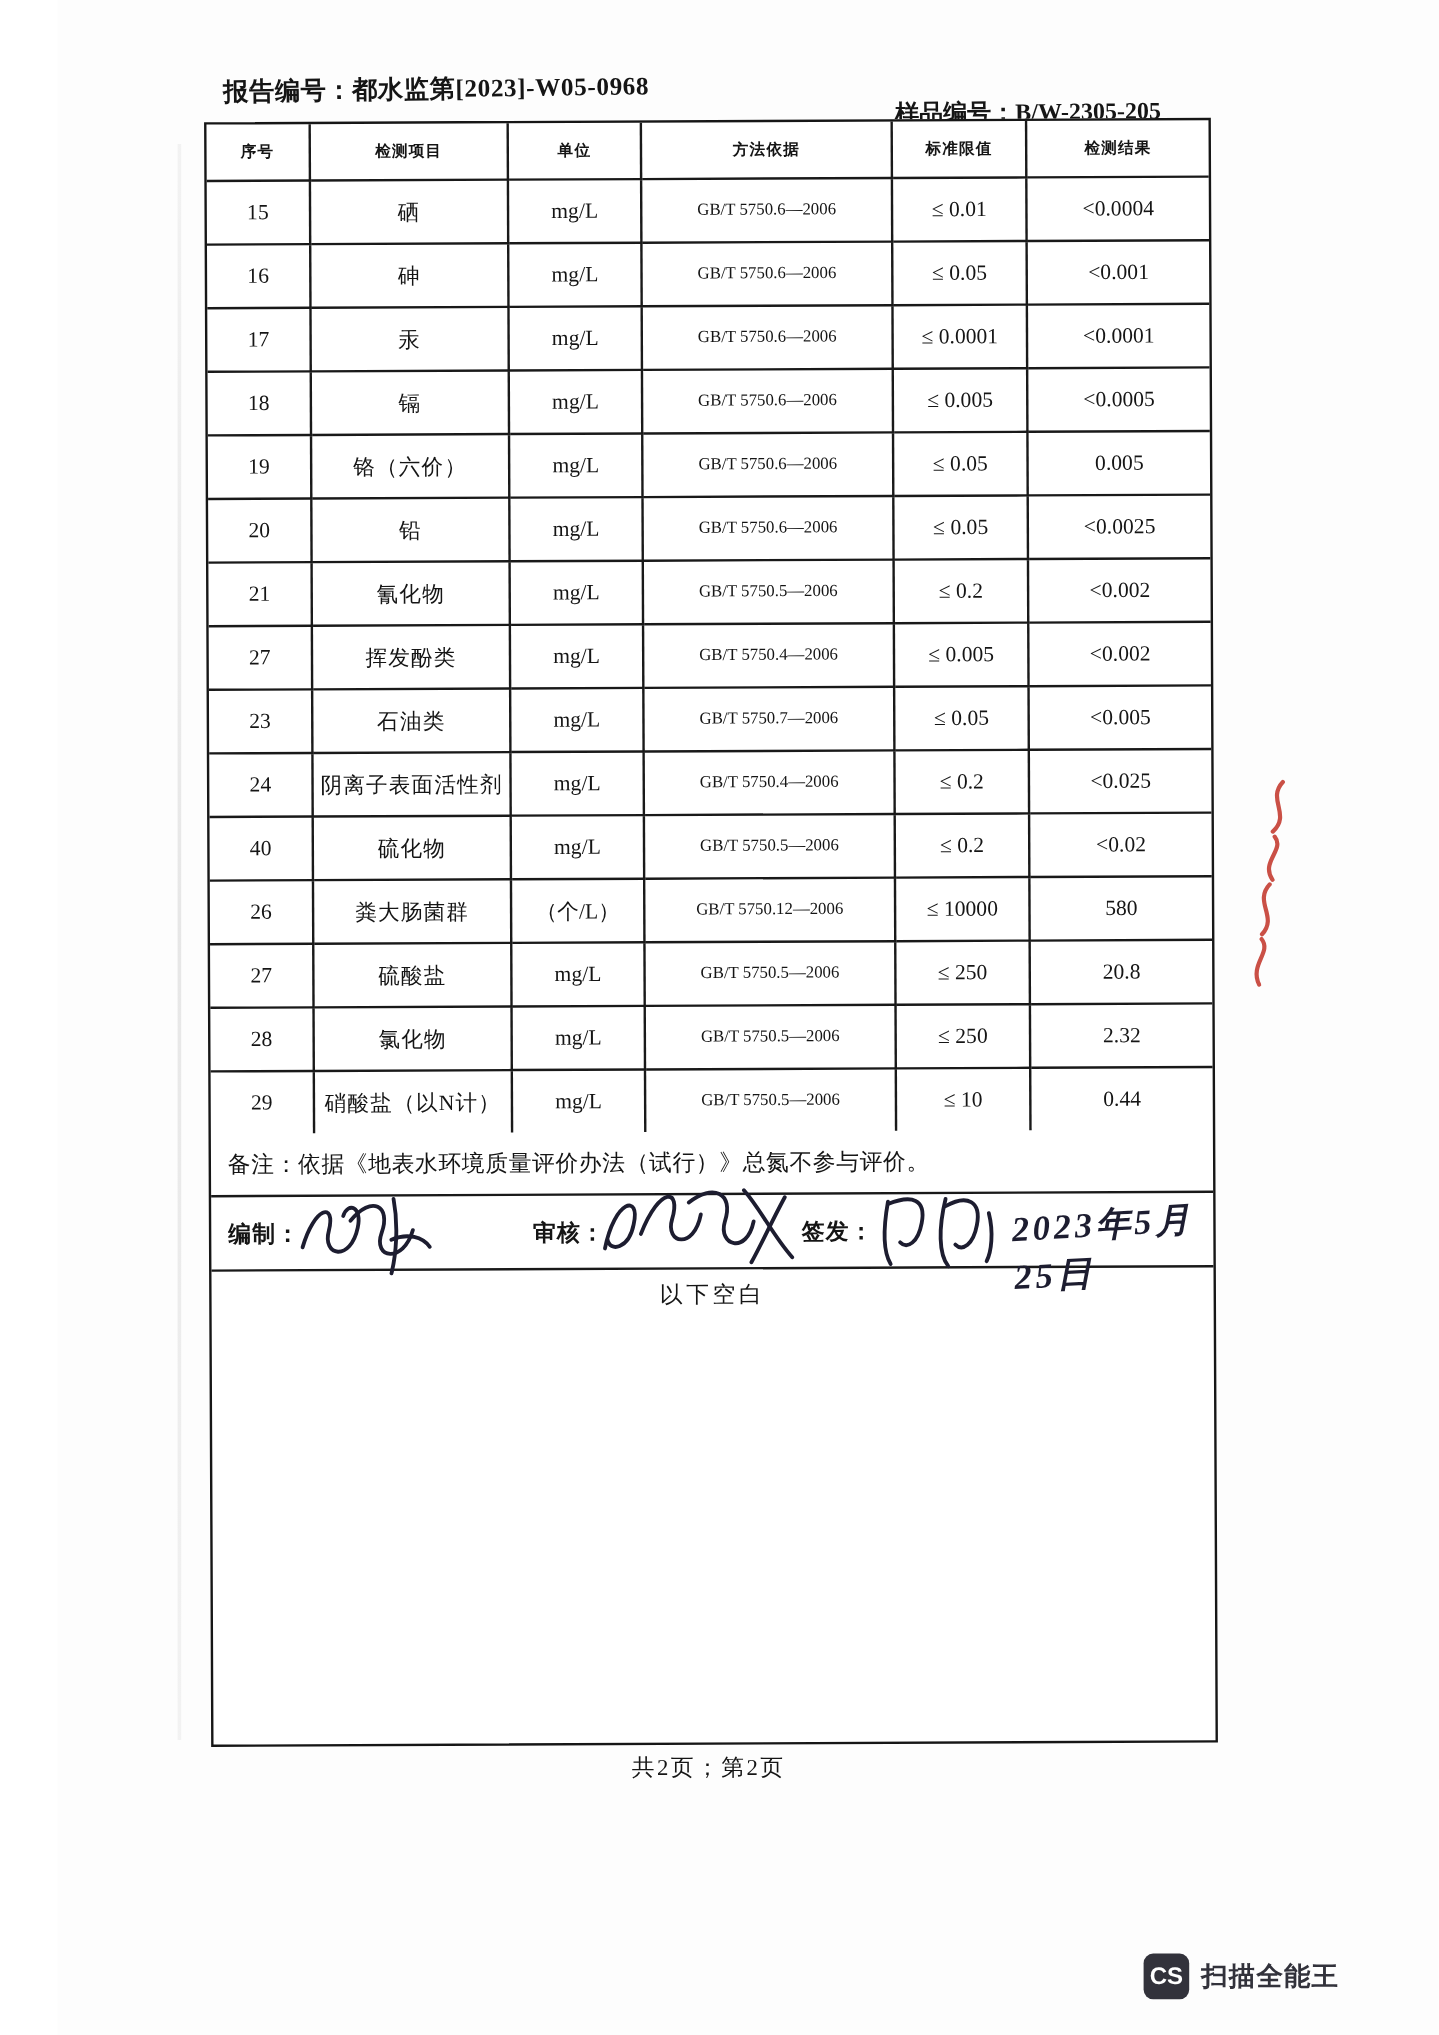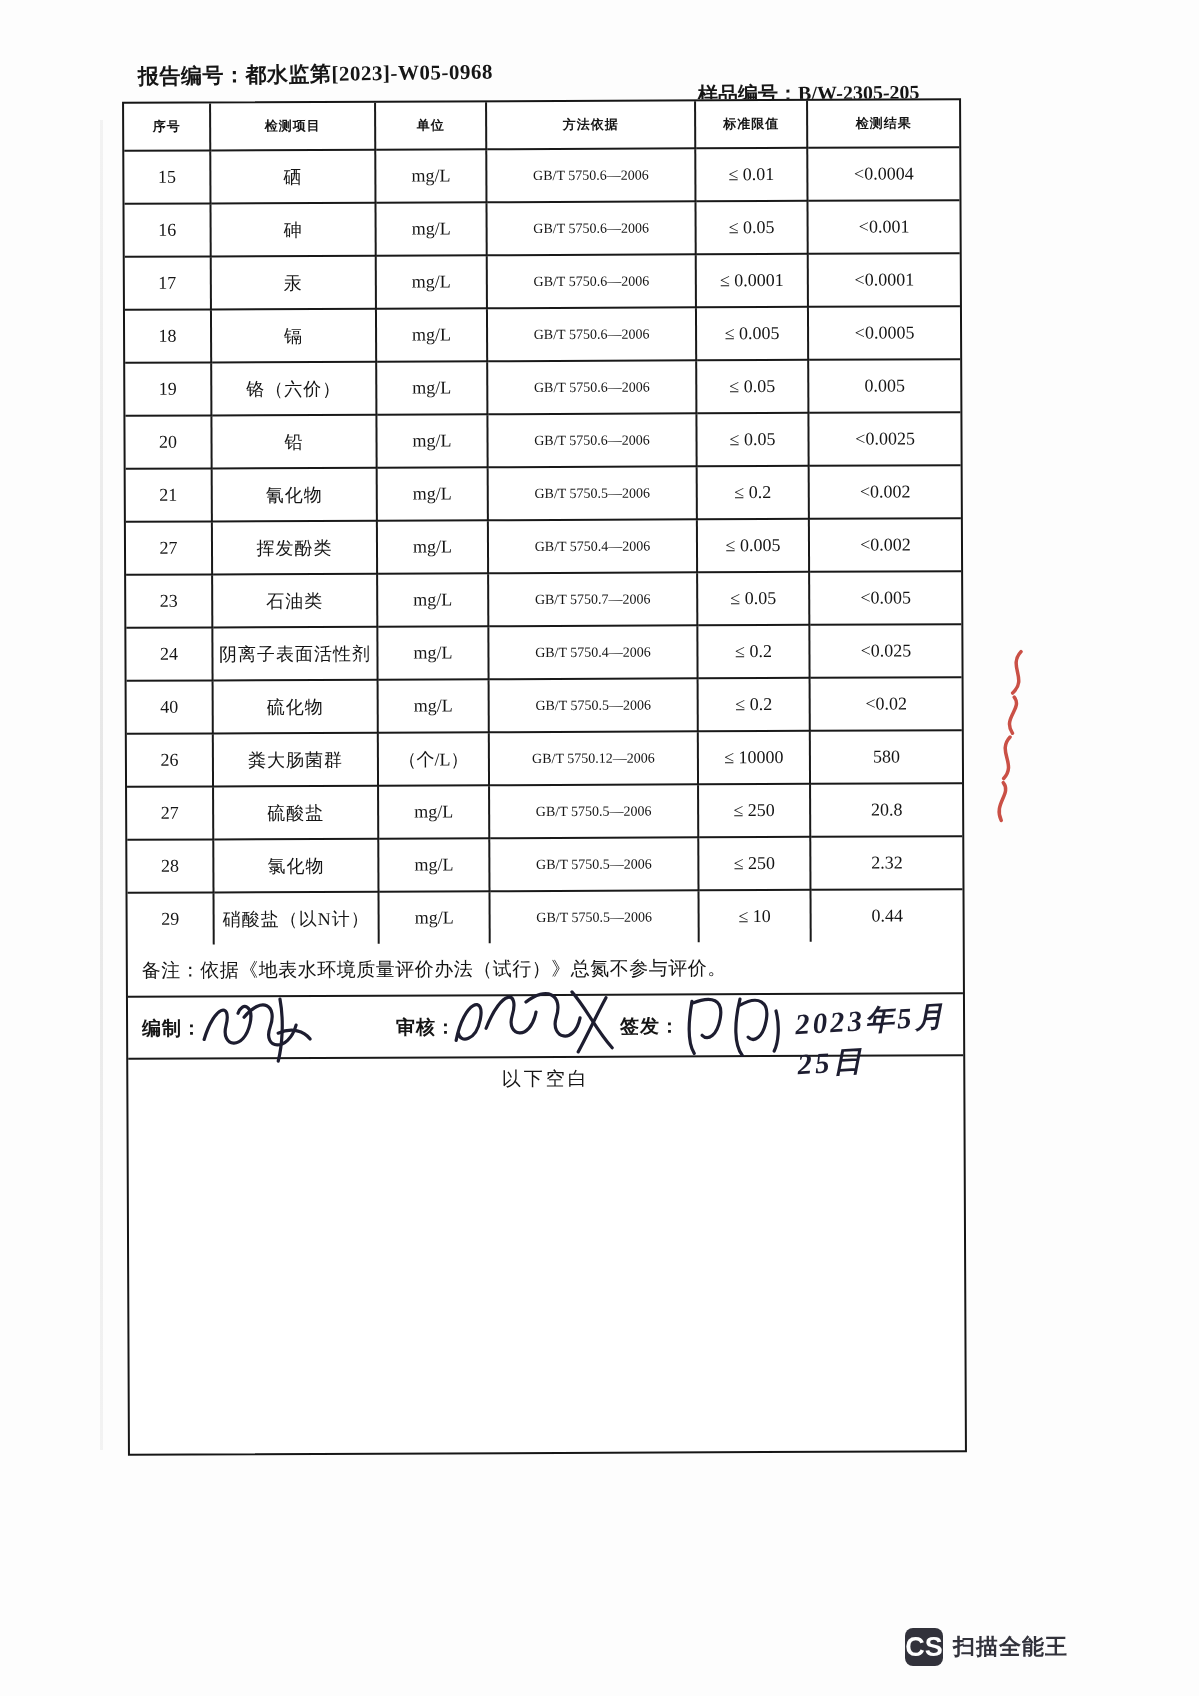--- a/index.html
+++ b/index.html
@@ -1,21 +1,21 @@
 <!DOCTYPE html>
 <html><head>
 <meta charset="utf-8">
 <style>
   html,body{margin:0;padding:0;}
   body{
     width:1199px;height:1696px;position:relative;background:#ffffff;
     font-family:"Liberation Serif","DejaVu Serif",serif;color:#151515;
     overflow:hidden;
   }
-  .sheet{position:absolute;inset:0;background:#fdfdfd;}
+  .sheet{position:absolute;inset:0;background:#fdfdfd;margin-left:48px;}
   .sheet::before{ 
     content:"";position:absolute;left:100px;top:120px;width:3px;height:1330px;
     background:linear-gradient(#eee, #ddd, #eee);opacity:.7;
   }
   .hdr-left{position:absolute;left:138px;top:60px;font-size:21px;font-weight:600;letter-spacing:.5px;transform:rotate(-0.8deg);}
   .hdr-right{position:absolute;left:698px;top:80px;font-size:20px;font-weight:600;transform:rotate(-0.6deg);}
 
   .box{
     position:absolute;left:125px;top:100px;width:835px;height:1350px;
     border:2.5px solid #161616;transform:rotate(-0.25deg);background:#fff;
@@ -48,21 +48,21 @@
   .footer{
     position:absolute;left:125px;top:1460px;width:835px;text-align:center;
     font-size:19px;letter-spacing:2px;
   }
   .stamp{position:absolute;left:988px;top:645px;transform:rotate(6deg);opacity:.85;}
   .stamp path{fill:none;stroke:#c23227;stroke-width:3.5;stroke-linecap:round;}
   .scanner{position:absolute;left:905px;top:1628px;display:flex;align-items:center;gap:10px;}
   .cs{
     width:38px;height:38px;border-radius:8px;background:#32323b;color:#fff;
     display:flex;align-items:center;justify-content:center;
-    font-family:"Liberation Sans","DejaVu Sans",sans-serif;font-weight:700;font-size:27px;
+    font-family:"Liberation Sans","DejaVu Sans",sans-serif;font-weight:700;font-size:20px;
   }
   .cstext{
     font-family:"Liberation Sans","DejaVu Sans",sans-serif;font-weight:700;
     font-size:22px;color:#32323b;letter-spacing:1px;
   }
 </style>
 </head>
 <body>
 
 <div class="sheet">
@@ -241,20 +241,21 @@
         <path d="M64,12 C58,36 58,58 66,68"></path>
         <path d="M64,18 C82,8 94,14 90,34 C87,50 78,56 72,50"></path>
         <path d="M100,24 C104,40 102,56 98,64"></path>
       </svg>
       <span class="date">2023年5月25日</span>
     </div>
 
     <div class="blanknote">以下空白</div>
   </div>
 
+  <div class="footer">共2页；第2页</div>
 
   <svg class="stamp" width="44" height="185" viewBox="0 0 44 185">
     <path d="M24,6 C12,22 34,32 20,48"></path>
     <path d="M22,52 C32,62 12,74 24,88"></path>
     <path d="M22,92 C10,108 32,118 20,134"></path>
     <path d="M20,138 C30,148 12,160 22,176"></path>
   </svg>
 
   <div class="scanner">
     <div class="cs">CS</div>

